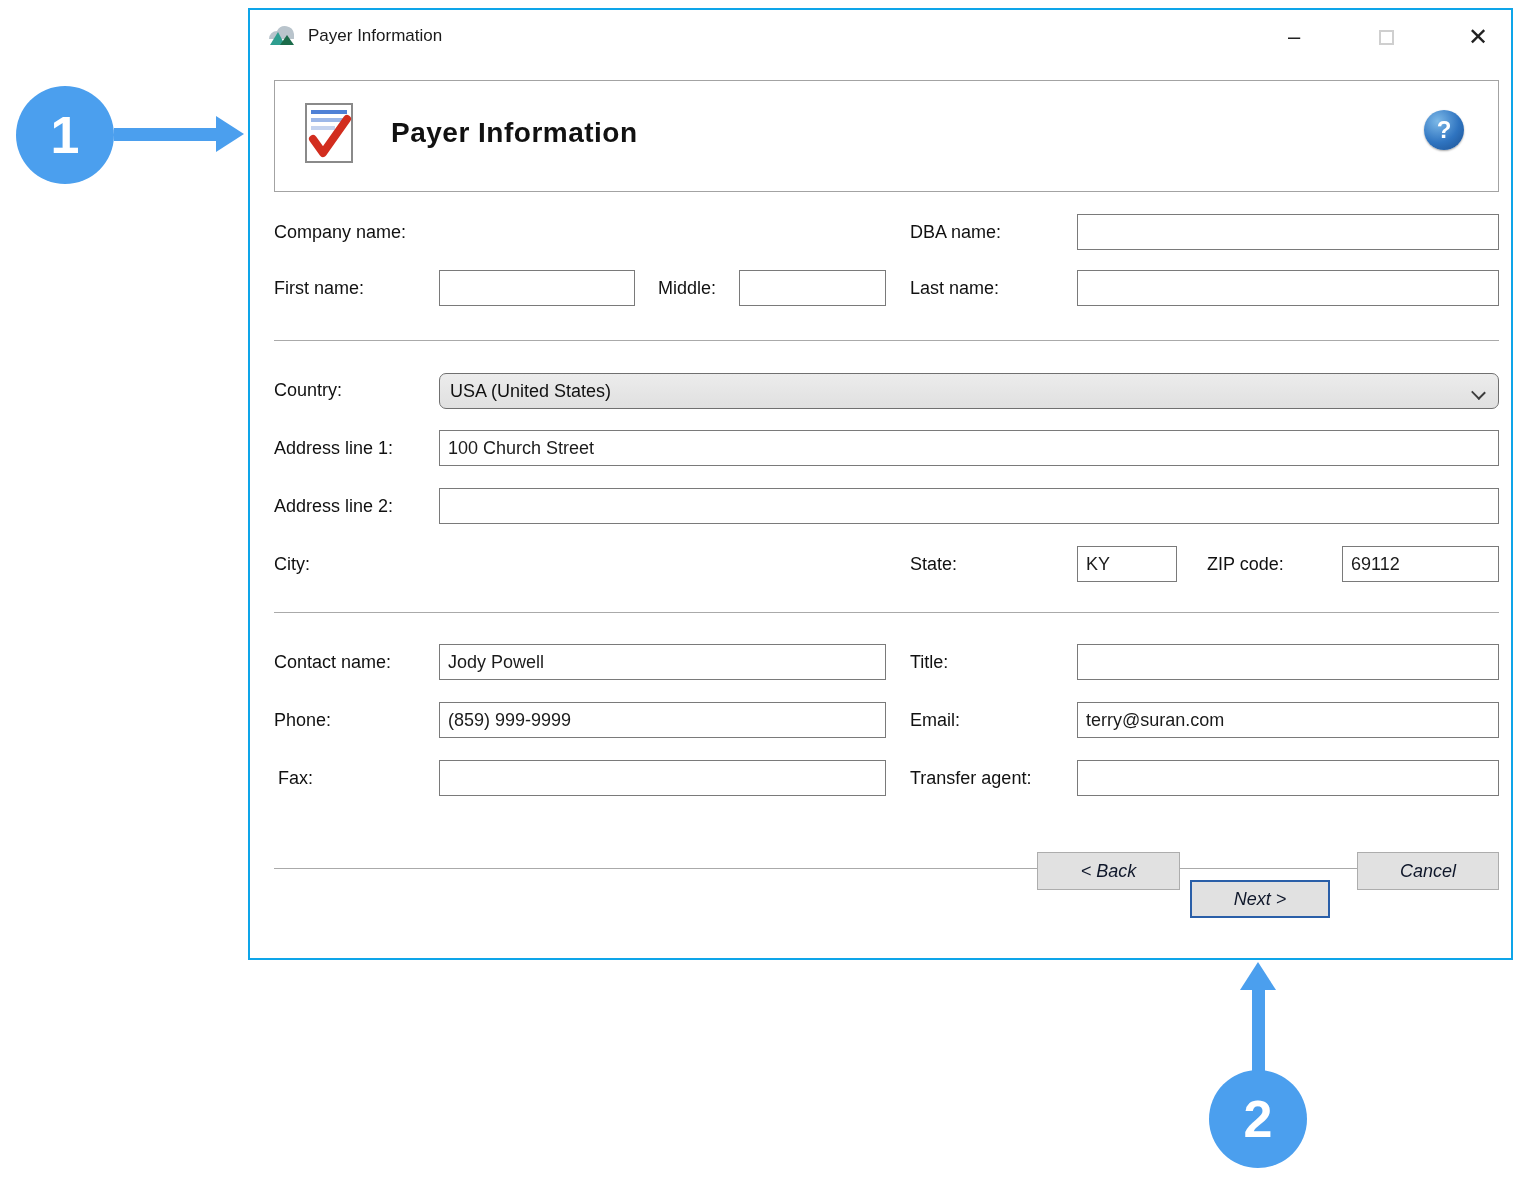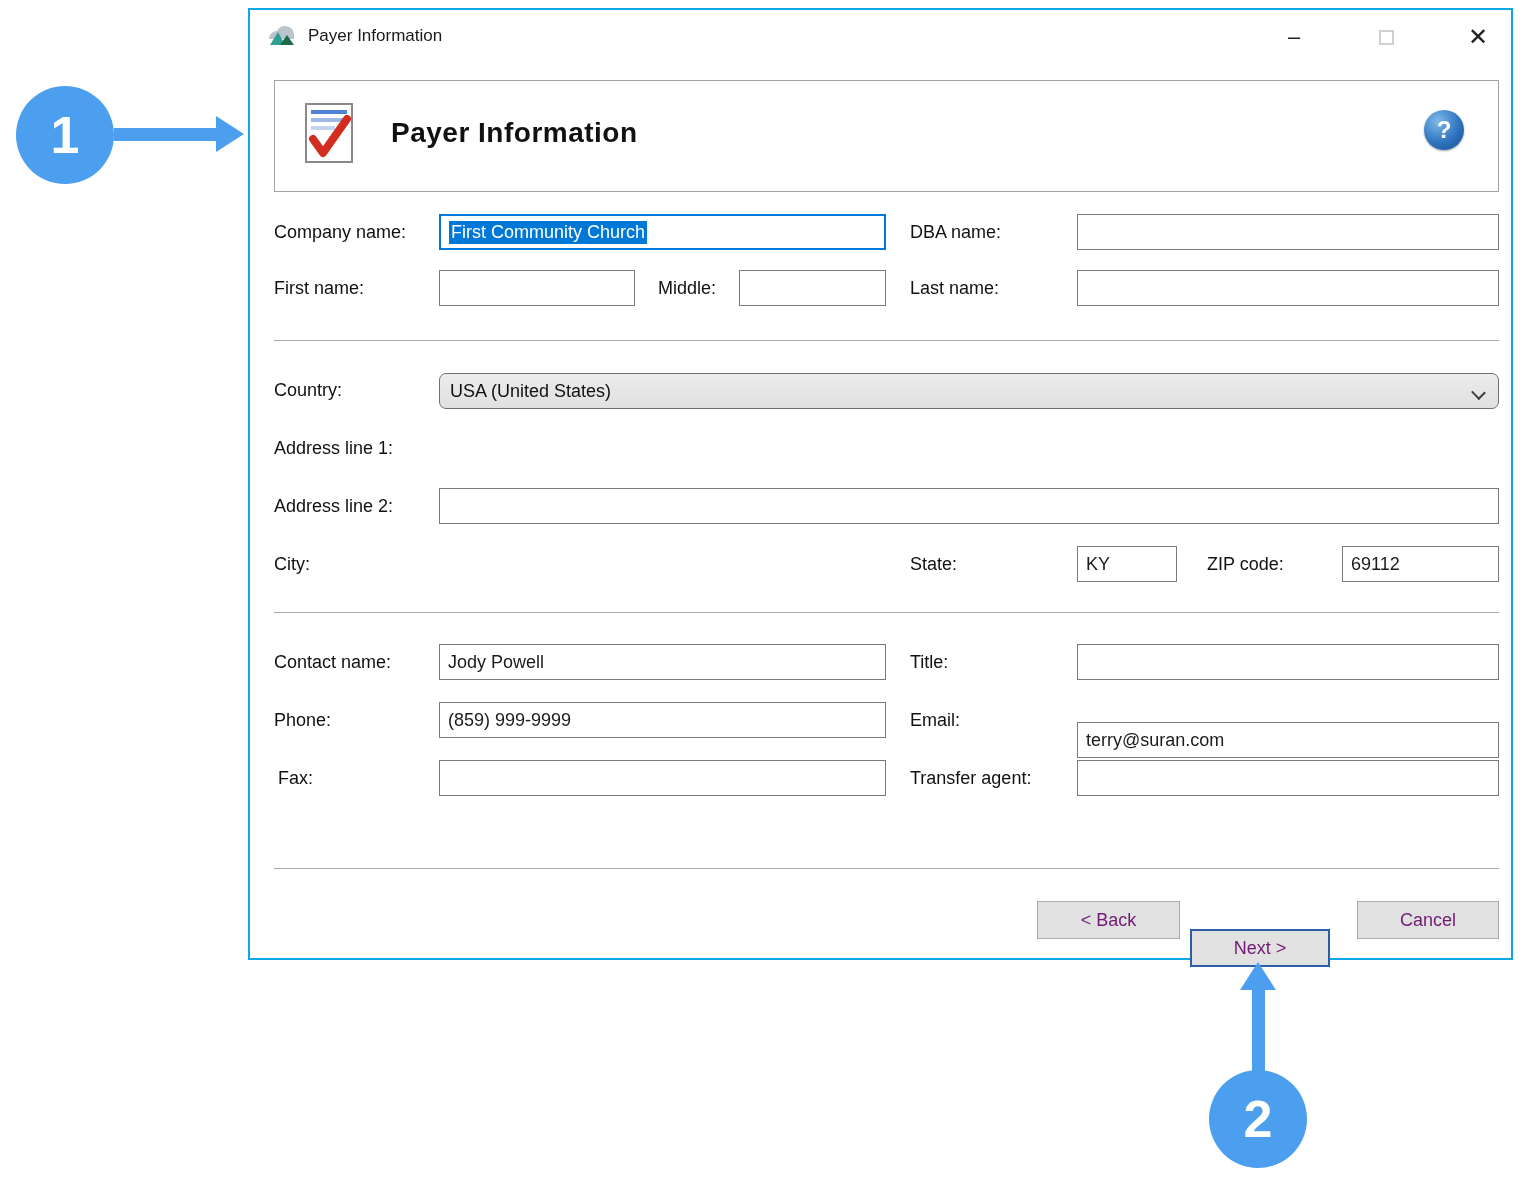--- a/index.html
+++ b/index.html
@@ -50,22 +50,22 @@
     font-size:18px; color:#111; padding:0 10px; display:flex; align-items:center; cursor:pointer;
   }
   .combo .chev {
     position:absolute; right:14px; top:13px; width:11px; height:11px;
     border-right:2px solid #3c3c3c; border-bottom:2px solid #3c3c3c; transform:rotate(45deg) scale(1,0.9);
   }
   .sep { position:absolute; left:24px; width:1225px; height:0; border-top:1px solid #aaaaaa; }
 
   
   .btn {
-    position:absolute; top:891px; height:38px; background:#e1e1e1; border:1px solid #adadad;
-    font-size:18px; color:#701a75; display:flex; align-items:center; justify-content:center; cursor:pointer;
+    position:absolute; top:842px; height:38px; background:#e1e1e1; border:1px solid #adadad;
+    font-size:18px; color:#0f172a; display:flex; align-items:center; justify-content:center; cursor:pointer;font-style:italic;
   }
   #btn-next { border:2px solid #2a5fa8;margin-top:28px; }
 
   
   .ann-circle {
     position:absolute; width:98px; height:98px; border-radius:50%; background:#4b9fee;
     color:#ffffff; font-size:52px; font-weight:bold; display:flex; align-items:center; justify-content:center;
   }
   .ann-shaft { position:absolute; background:#4b9fee; }
   .ann-head { position:absolute; width:0; height:0; }
@@ -103,63 +103,61 @@
         <rect x="10" y="25" width="24" height="4" fill="#c4d3ef"></rect>
         <path d="M12 38 L22 52 L46 18" fill="none" stroke="#d22d1e" stroke-width="8" stroke-linecap="round" stroke-linejoin="round"></path>
       </svg>
       <div id="header-title">Payer Information</div>
       <div id="help-btn">
           <span>?</span>
         </div>
     </div>
 
     <span class="lbl" style="left:24px; top:212px;">Company name:</span>
-    <div class="inp" id="company-input" style="left:189px; top:204px; width:447px;">
-      <span class="sel">First Community Church</span>
-    </div>
     <span class="lbl" style="left:660px; top:212px;">DBA name:</span>
     <input class="inp" style="left: 827px; top: 204px; width: 422px;" value="">
 
     <span class="lbl" style="left:24px; top:268px;">First name:</span>
     <input class="inp" style="left: 189px; top: 260px; width: 196px;" value="">
     <span class="lbl" style="left:408px; top:268px;">Middle:</span>
     <input class="inp" style="left: 489px; top: 260px; width: 147px;" value="">
     <span class="lbl" style="left:660px; top:268px;">Last name:</span>
     <input class="inp" style="left: 827px; top: 260px; width: 422px;" value="">
 
     <div class="sep" style="top:330px;"></div>
 
     <span class="lbl" style="left:24px; top:370px;">Country:</span>
     <div class="combo" style="left:189px; top:363px; width:1060px;border-radius:7px;">
       <span>USA (United States)</span>
       <span class="chev"></span>
     </div>
 
     <span class="lbl" style="left:24px; top:428px;">Address line 1:</span>
+    <input class="inp" style="left: 189px; top: 420px; width: 1060px;" value="100 Church Street">
 
     <span class="lbl" style="left:24px; top:486px;">Address line 2:</span>
     <input class="inp" style="left: 189px; top: 478px; width: 1060px;" value="">
 
     <span class="lbl" style="left:24px; top:544px;">City:</span>
     <span class="lbl" style="left:660px; top:544px;">State:</span>
     <input class="inp" style="left: 827px; top: 536px; width: 100px;" value="KY">
     <span class="lbl" style="left:957px; top:544px;">ZIP code:</span>
     <input class="inp" style="left: 1092px; top: 536px; width: 157px;" value="69112">
 
     <div class="sep" style="top:602px;"></div>
 
     <span class="lbl" style="left:24px; top:642px;">Contact name:</span>
     <input class="inp" style="left: 189px; top: 634px; width: 447px;" value="Jody Powell">
     <span class="lbl" style="left:660px; top:642px;">Title:</span>
     <input class="inp" style="left: 827px; top: 634px; width: 422px;" value="">
 
     <span class="lbl" style="left:24px; top:700px;">Phone:</span>
     <input class="inp" style="left: 189px; top: 692px; width: 447px;" value="(859) 999-9999">
     <span class="lbl" style="left:660px; top:700px;">Email:</span>
-    <input class="inp" style="left: 827px; top: 692px; width: 422px; margin-top: 20px;" value="terry@suran.com">
+    <input class="inp" style="left: 827px; top: 692px; width: 422px;" value="terry@suran.com">
 
     <span class="lbl" style="left:28px; top:758px;">Fax:</span>
     <input class="inp" style="left: 189px; top: 750px; width: 447px;" value="">
     <span class="lbl" style="left:660px; top:758px;">Transfer agent:</span>
     <input class="inp" style="left: 827px; top: 750px; width: 422px;" value="">
 
     <div class="sep" style="top:858px;"></div>
 
     <div class="btn" id="btn-back" style="left:787px; width:143px;">&lt; Back</div>
     <div class="btn" id="btn-next" style="left:940px; width:140px;">Next &gt;</div>

